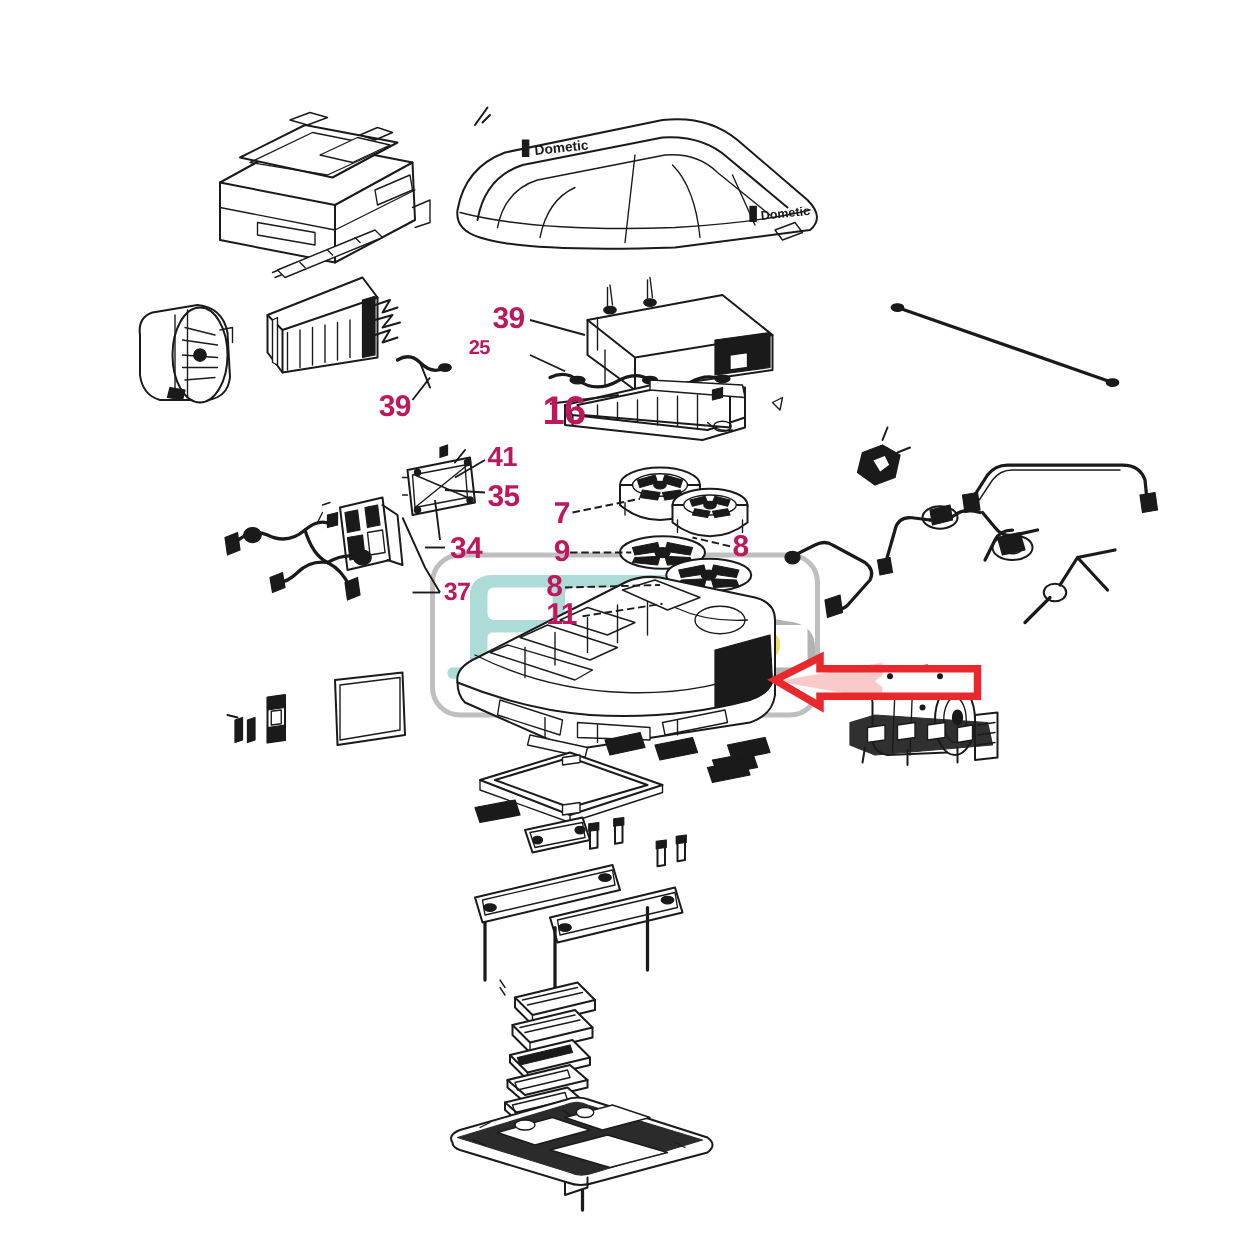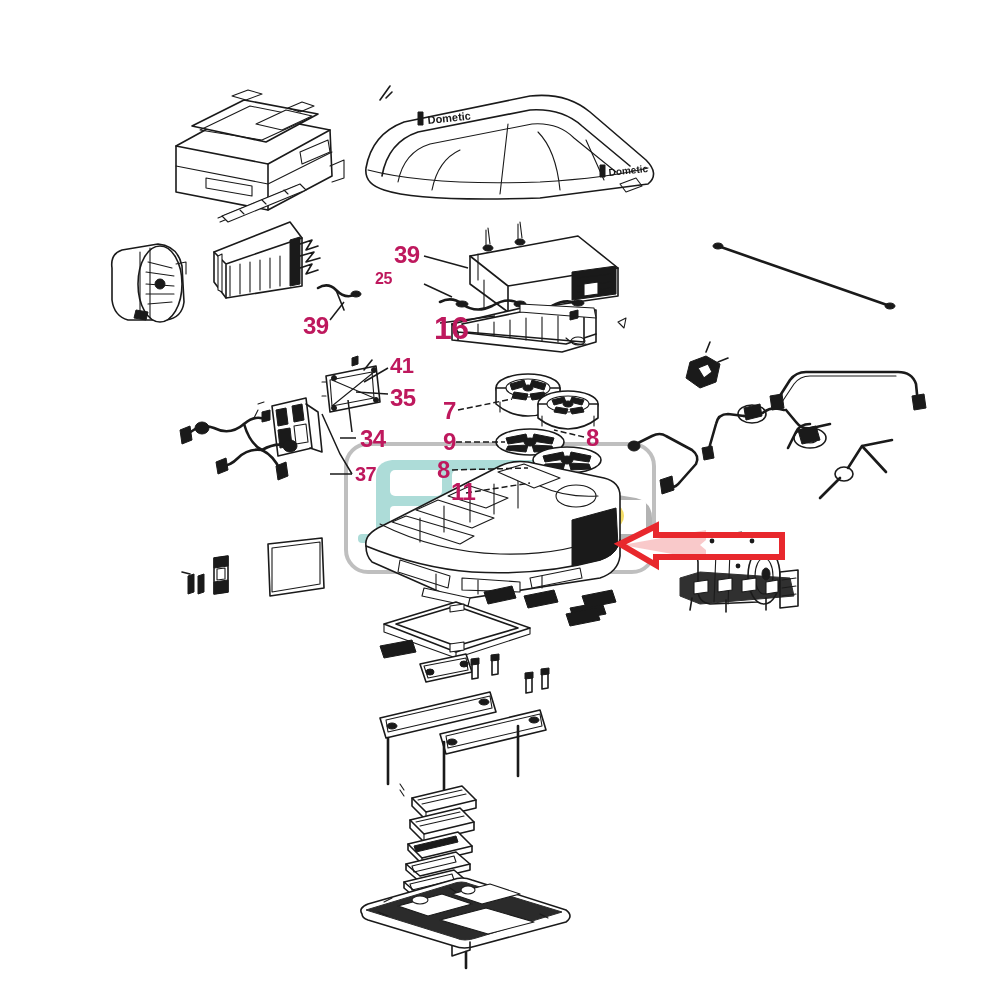--- a/index.html
+++ b/index.html
@@ -495,15 +495,15 @@
   <div class="callout-label" style="left:303px; top:314px; font-size:24px;">39</div>
   <div class="callout-label" style="left:434px; top:312px; font-size:32px;">16</div>
   <div class="callout-label" style="left:390px; top:355px; font-size:22px;">41</div>
   <div class="callout-label" style="left:390px; top:386px; font-size:24px;">35</div>
   <div class="callout-label" style="left:443px; top:399px; font-size:24px;">7</div>
   <div class="callout-label" style="left:360px; top:427px; font-size:24px;">34</div>
   <div class="callout-label" style="left:443px; top:430px; font-size:24px;">9</div>
   <div class="callout-label" style="left:586px; top:426px; font-size:24px;">8</div>
   <div class="callout-label" style="left:355px; top:464px; font-size:20px;">37</div>
   <div class="callout-label" style="left:437px; top:458px; font-size:24px;">8</div>
-  <div class="callout-label" style="left:437px; top:480px; font-size:24px;margin-left:14px;">11</div>
+  <div class="callout-label" style="left:437px; top:480px; font-size:24px;">11</div>
 
 </div>
 
 </body></html>

